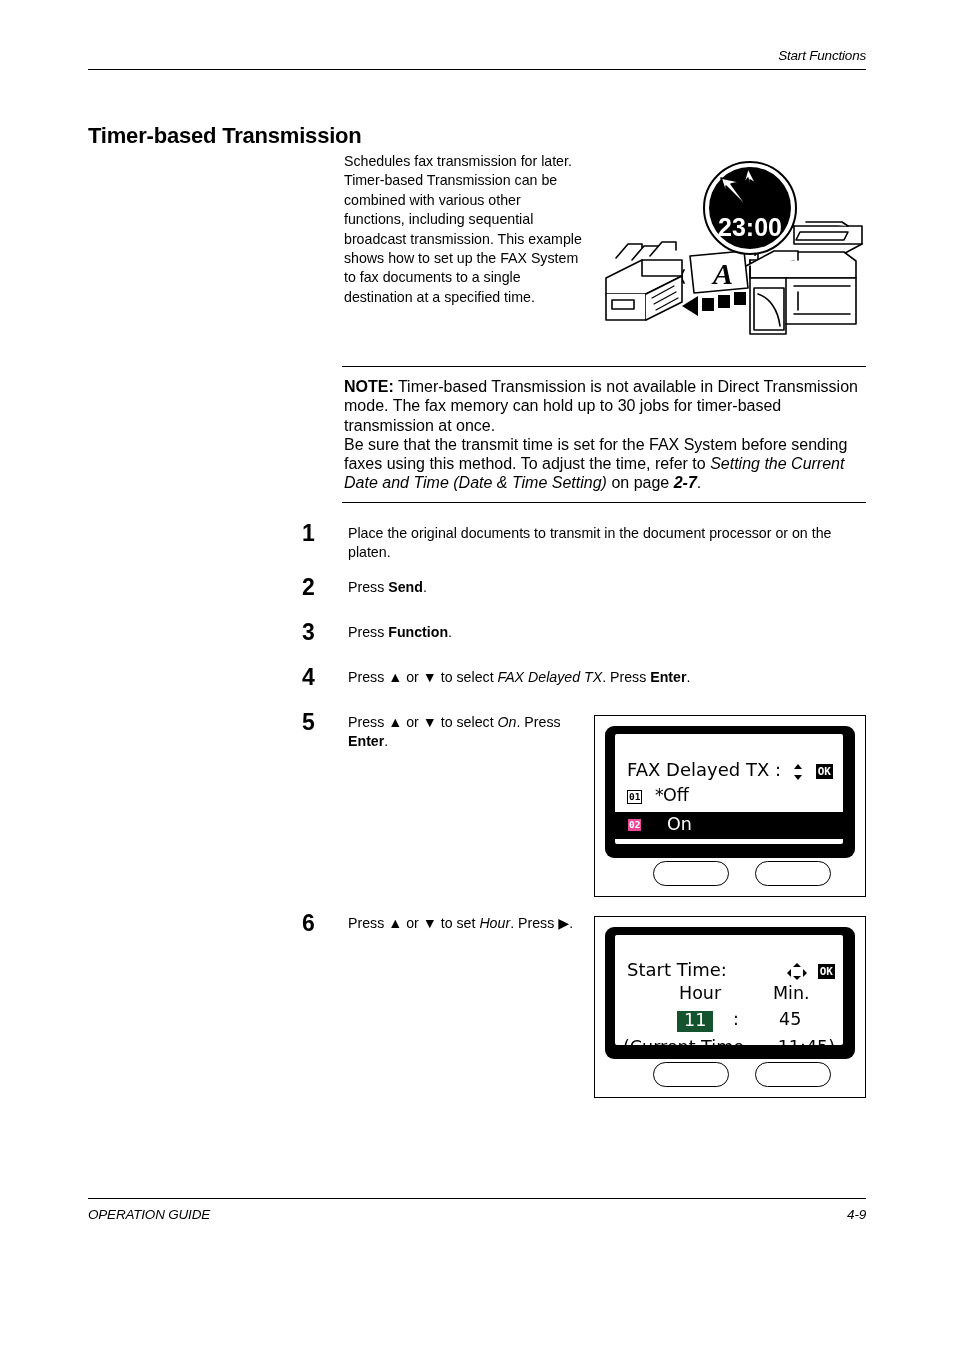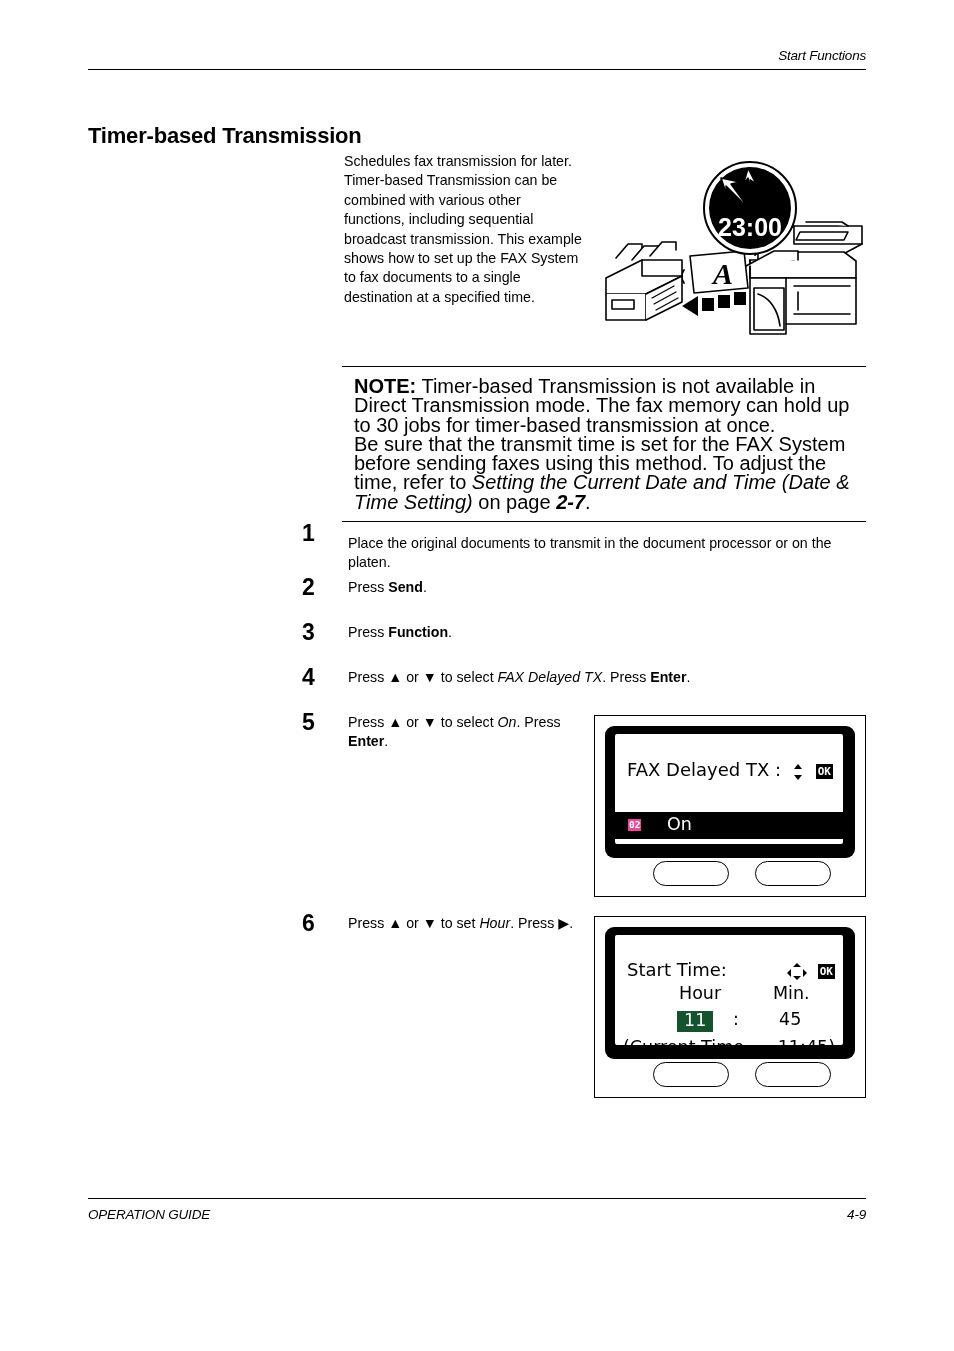--- a/index.html
+++ b/index.html
@@ -69,23 +69,22 @@
     position: absolute;
     left: 342px;
     top: 366px;
     width: 524px;
   }
   .note-rule {
     border-top: 1.6px solid #000;
   }
   .note-body {
     padding: 10px 0 9px 2px;
-    font-size: 20px;
+    font-size: 16px;
     line-height: 19.3px;
-    margin-left: 10px;
   }
   .note-body b { font-weight: bold; }
   .note-body i { font-style: italic; }
 
   
   .step {
     position: absolute;
   }
   .step-num {
     position: absolute;
@@ -370,21 +369,21 @@
   <div class="note-body">
     <span style="font-weight:bold">NOTE:</span>
     <span>Timer-based Transmission is not available in Direct Transmission mode. The fax memory can hold up to 30 jobs for timer-based transmission at once.</span><br>
     <span>Be sure that the transmit time is set for the FAX System before sending faxes using this method. To adjust the time, refer to </span><i>Setting the Current Date and Time (Date &amp; Time Setting)</i><span> on page </span><b style="font-style:italic">2-7</b><span>.</span>
   </div>
   <div class="note-rule"></div>
 </div>
 
 <div class="step" style="left:302px; top:524px; width:566px;">
   <div class="step-num">1</div>
-  <div class="step-txt" style="width:520px;margin-top:10px;">Place the original documents to transmit in the document processor or on the platen.</div>
+  <div class="step-txt" style="width:520px;">Place the original documents to transmit in the document processor or on the platen.</div>
 </div>
 
 <div class="step" style="left:302px; top:578px; width:566px;">
   <div class="step-num">2</div>
   <div class="step-txt" style="width:520px;"><span>Press </span><b>Send</b><span>.</span></div>
 </div>
 
 <div class="step" style="left:302px; top:623px; width:566px;">
   <div class="step-num">3</div>
   <div class="step-txt" style="width:520px;"><span>Press </span><b>Function</b><span>.</span></div>
@@ -412,20 +411,25 @@
 
         <div class="lcd-row" style="top:7px; height:24px;">
           <span style="position:absolute; left:12px; top:0;" class="lcd-title">FAX Delayed TX :</span>
           <span style="position:absolute; right:40px; top:2px;" class="ud-arrows">
               <i class="u"></i>
               <i class="d"></i>
             </span>
           <span style="position:absolute; right:10px; top:3px;" class="okbox">OK</span>
         </div>
 
+        <div class="lcd-row" style="top:33px; height:24px;">
+          <span style="position:absolute; left:12px; top:3px;" class="numbox">01</span>
+          <span style="position:absolute; left:40px; top:0;">*</span>
+          <span style="position:absolute; left:48px; top:0;">Off</span>
+        </div>
 
         <div class="lcd-row hl-row" style="top:58px; height:27px;">
           <span style="position:absolute; left:12px; top:6px;" class="numbox inv">02</span>
           <span style="position:absolute; left:52px; top:4px;">On</span>
         </div>
 
         <div class="lcd-row" style="top:101px; height:26px;">
           <span style="position:absolute; left:10px; top:-2px; font-size:22px;">[</span>
           <span style="position:absolute; left:30px; top:2px;">Cancel</span>
           <span style="position:absolute; left:98px; top:-2px; font-size:22px;">]</span>

